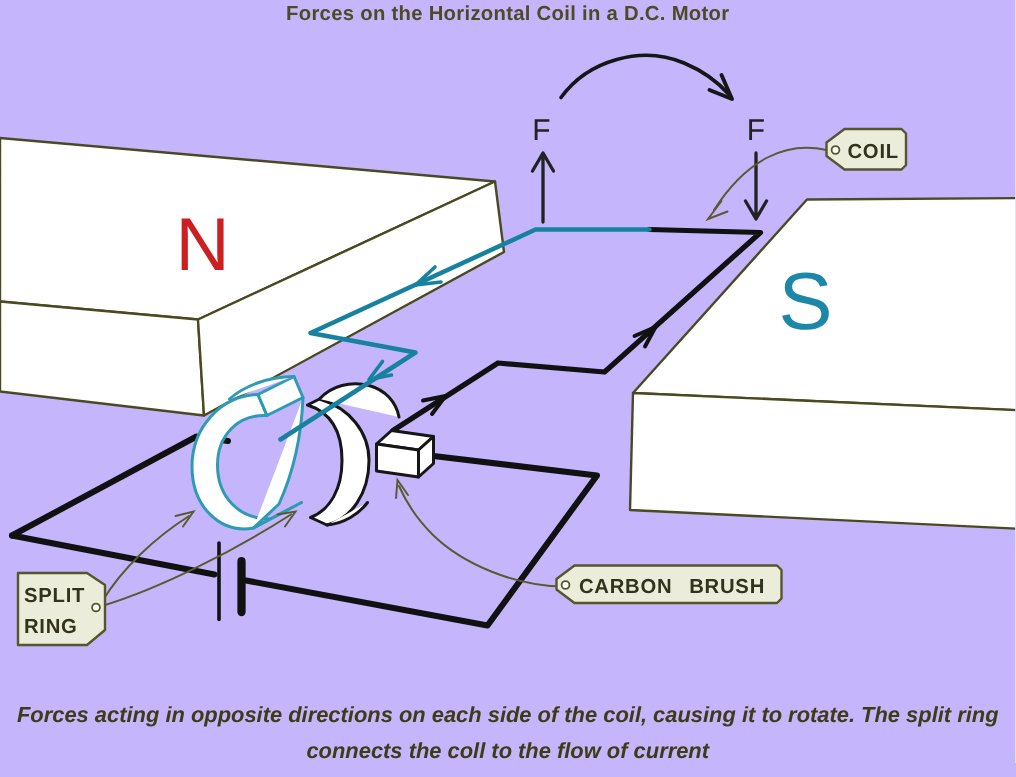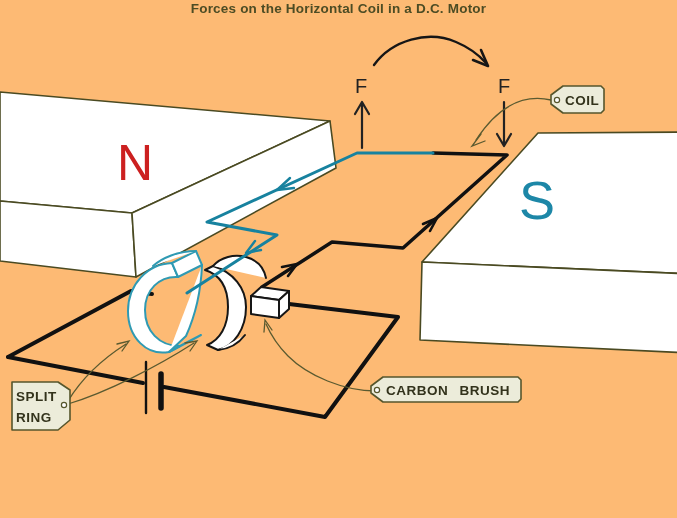--- a/index.html
+++ b/index.html
@@ -1,17 +1,17 @@
 <!DOCTYPE html>
 <html><head>
 <meta charset="utf-8">
 <style>
   html,body{margin:0;padding:0;background:#ffffff;}
   .stage{
-    position:relative;width:677px;height:518px;background:#fdba74;
+    position:relative;width:677px;height:518px;background:#c4b5fd;
     overflow:hidden;font-family:"Liberation Sans",sans-serif;
   }
   .title{
     position:absolute;top:1px;left:0;right:0;text-align:center;
     font-size:13.5px;font-weight:bold;letter-spacing:.2px;color:#4c4c24;
   }
   .caption{
     position:absolute;top:466px;left:0;right:0;text-align:center;
     font-style:italic;font-weight:600;font-size:14.6px;color:#3c3c16;line-height:1.62;
   }
@@ -137,14 +137,18 @@
       <text class="tagtext" x="16" y="422">RING</text>
     </g>
 
     <g>
       <polygon class="tagbody" points="383,377 518,377 521,380 521,399 518,402 383,402 371,393 371,386"></polygon>
       <circle class="taghole" cx="377" cy="390" r="2.6"></circle>
       <text class="tagtext" x="386" y="395" word-spacing="7">CARBON BRUSH</text>
     </g>
   </svg>
 
+  <div class="caption">
+    <div>Forces acting in opposite directions on each side of the coil, causing it to rotate. The split ring</div>
+    <div>connects the coll to the flow of current</div>
+  </div>
 
 </div>
 
 </body></html>

